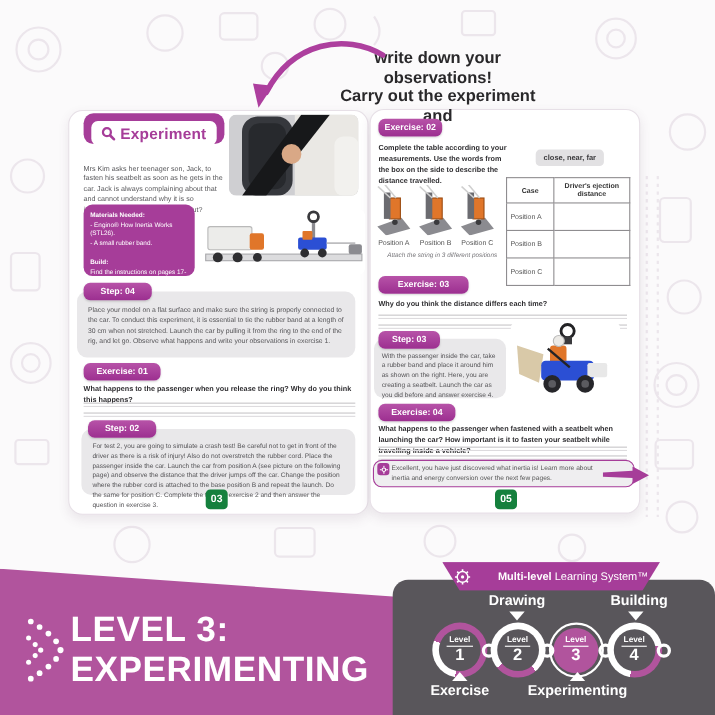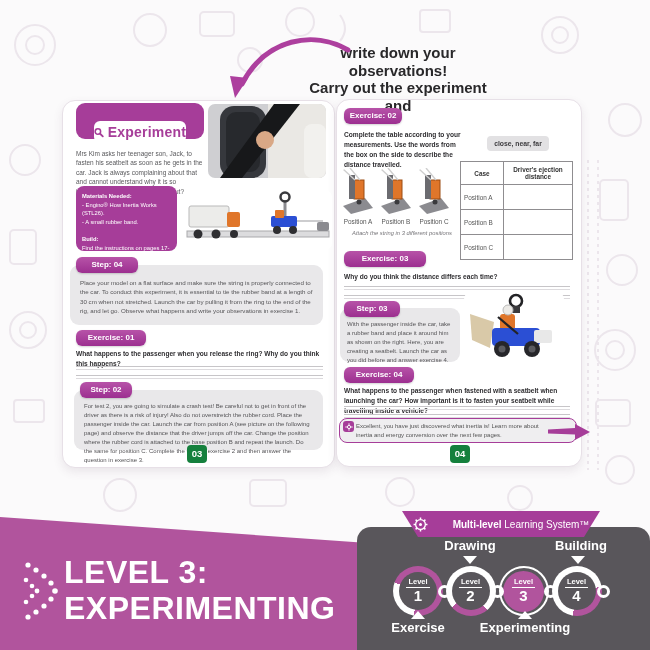--- a/index.html
+++ b/index.html
@@ -17,21 +17,21 @@
   .p-right{left:336px;top:99px;width:244px;height:366px;}
   .abs{position:absolute;}
   
   .badge{position:absolute;background:linear-gradient(180deg,#b753a8,#9c2f90);
          color:#fff;font-weight:bold;font-size:8px;line-height:16px;text-align:center;
          border-radius:6px;box-shadow:0 1px 2px rgba(0,0,0,.18);z-index:5;}
   .pagenum{position:absolute;width:20px;height:18px;background:#15803d;color:#fff;
            font-weight:bold;font-size:9.5px;line-height:18px;text-align:center;border-radius:4px;z-index:6;}
   
   .exp-badge{position:absolute;left:76px;top:103px;width:128px;height:28px;background:#a63d99;
-             border-radius:9px;padding:18px;box-sizing:border-box;z-index:4;}
+             border-radius:9px;padding:7px;box-sizing:border-box;z-index:4;}
   .exp-inner{background:#fff;border-radius:6px;height:22px;display:flex;align-items:center;
              justify-content:center;gap:4px;}
   .exp-text{color:#a63d99;font-weight:bold;font-size:14px;letter-spacing:.2px;}
   .h-title{position:absolute;left:76px;top:135px;font-size:10.5px;font-weight:bold;color:#2b2a2c;}
   .body-txt{font-size:6.5px;line-height:1.45;color:#59595c;}
   .q-txt{font-size:6.6px;line-height:1.5;font-weight:bold;color:#2f2e31;}
   .graybox{position:absolute;background:#e9e8ea;border-radius:9px;box-sizing:border-box;z-index:3;}
   .graybox .inner{padding:13px 10px 6px 10px;font-size:6.2px;line-height:1.5;color:#555457;}
   .mat-box{position:absolute;left:76px;top:186px;width:101px;height:65px;background:#a63d99;
            border-radius:8px;box-sizing:border-box;padding:6px 6px;z-index:3;}
@@ -197,21 +197,21 @@
     <div class="inner">Place your model on a flat surface and make sure the string is properly connected to the car. To conduct this experiment, it is essential to tie the rubber band at a length of 30 cm when not stretched. Launch the car by pulling it from the ring to the end of the rig, and let go. Observe what happens and write your observations in exercise 1.</div>
   </div>
 
   <div class="badge" style="left:76px;top:330px;width:70px;">Exercise: 01</div>
   <div class="abs q-txt" style="left:76px;top:349px;width:247px;z-index:3;">What happens to the passenger when you release the ring? Why do you think this happens?</div>
   <div class="rule" style="left:76px;top:366px;width:247px;"></div>
   <div class="rule2" style="left:76px;top:369px;width:247px;"></div>
   <div class="rule" style="left:76px;top:375px;width:247px;"></div>
   <div class="rule2" style="left:76px;top:378px;width:247px;"></div>
 
-  <div class="badge" style="left:80px;top:382px;width:52px;">Step: 02</div>
+  <div class="badge" style="left:80px;top:382px;width:62px;">Step: 02</div>
   <div class="graybox" style="left:74px;top:390px;width:249px;height:60px;">
     <div class="inner" style="font-size:6px;padding-top:12px;">For test 2, you are going to simulate a crash test! Be careful not to get in front of the driver as there is a risk of injury! Also do not overstretch the rubber cord. Place the passenger inside the car. Launch the car from position A (see picture on the following page) and observe the distance that the driver jumps off the car. Change the position where the rubber cord is attached to the base position B and repeat the launch. Do the same for position C. Complete the table of exercise 2 and then answer the question in exercise 3.</div>
   </div>
 
   <div class="pagenum" style="left:187px;top:445px;">03</div>
 
   <div class="page p-right"></div>
 
   <div class="badge" style="left:344px;top:108px;width:58px;">Exercise: 02</div>
   <div class="abs q-txt" style="left:344px;top:130px;width:122px;z-index:3;">Complete the table according to your measurements. Use the words from the box on the side to describe the distance travelled.</div>
@@ -319,21 +319,21 @@
           <line x1="5" y1="7.6" x2="5" y2="9.6"></line>
           <line x1="0.4" y1="5" x2="2.4" y2="5"></line>
           <line x1="7.6" y1="5" x2="9.6" y2="5"></line>
         </g>
       </svg>
   </div>
   <svg class="note-arrow" width="42" height="16" viewBox="0 0 42 16">
     <polygon points="0,5.5 27,4 27,0 42,8 27,16 27,10.5 0,9.5" fill="#a63d99"></polygon>
   </svg>
 
-  <div class="pagenum" style="left:450px;top:445px;">04</div>
+  <div class="pagenum" style="left:450px;top:445px;">05</div>
 
   <div class="band"></div>
   <div class="panel"></div>
 
   <div class="trap">
     <svg width="15" height="15" viewBox="0 0 16 16">
       <circle cx="8" cy="8" r="5.2" fill="none" stroke="#fff" stroke-width="1.4"></circle>
       <circle cx="8" cy="8" r="1.6" fill="#fff"></circle>
       <g stroke="#fff" stroke-width="1.6">
         <line x1="8" y1="0.6" x2="8" y2="2.6"></line>

